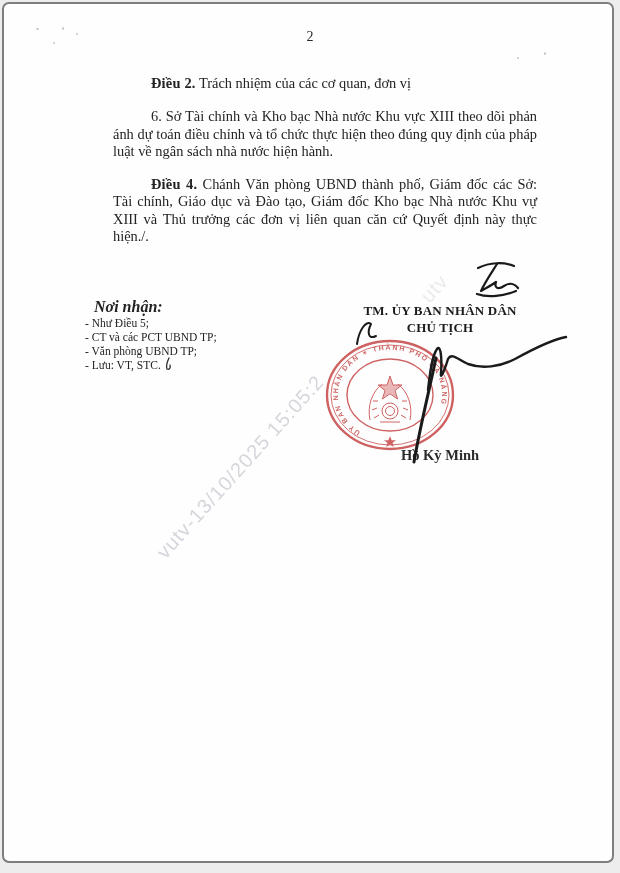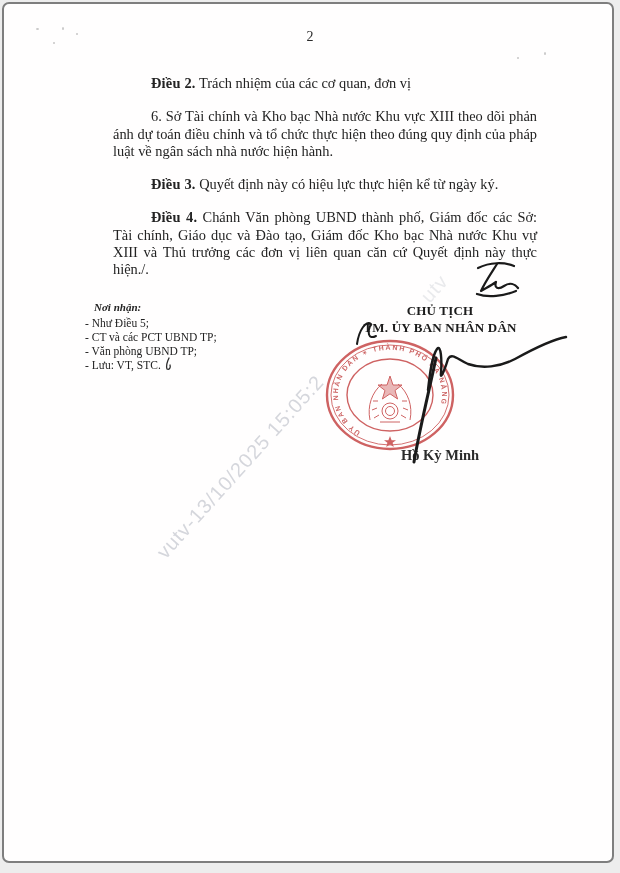--- a/index.html
+++ b/index.html
@@ -38,21 +38,21 @@
   .content p{margin:16px;text-indent:38px;}
   .content p.m1{margin-top:5px;}
   .content p.m2{margin-top:6px;}
   .content p.m3{margin-top:2px;}
   .content b{letter-spacing:.2px;}
   .recipients{
     position:absolute;left:85px;top:300px;z-index:3;
     font-size:11.5px;line-height:14px;color:#232323;
   }
   .recipients-title{
-    font-weight:bold;font-style:italic;font-size:11px;
+    font-weight:bold;font-style:italic;font-size:16px;
     margin-left:9px;margin-bottom:2px;
   }
   .sig-head{
     position:absolute;left:340px;top:303px;width:200px;
     text-align:center;z-index:3;
     font-weight:bold;font-size:13px;line-height:16.8px;color:#1c1c1c;
     letter-spacing:.2px;
   }
   .sig-head .faded{color:#4c4c4c;}
   .sig-name{
@@ -81,35 +81,34 @@
   <div class="speck" style="left:544px;top:52px;width:2px;height:3px;"></div>
 
   <div class="watermark">vutv-13/10/2025 15:05:2</div>
   <div class="watermark partial">utv</div>
 
   <div class="page-number">2</div>
 
   <div class="content">
     <p><b>Điều 2.</b><span> Trách nhiệm của các cơ quan, đơn vị</span></p>
     <p class="m2"><span>6. Sở Tài chính và Kho bạc Nhà nước Khu vực XIII theo dõi phản ánh dự toán điều chỉnh và tổ chức thực hiện theo đúng quy định của pháp luật về ngân sách nhà nước hiện hành.</span></p>
-    <p class="m3"><b>Điều 3.</b><span> Quyết định này có hiệu lực thực hiện kể từ ngày ký.</span></p>
     <p class="m2"><b>Điều 4.</b><span> Chánh Văn phòng UBND thành phố, Giám đốc các Sở: Tài chính, Giáo dục và Đào tạo, Giám đốc Kho bạc Nhà nước Khu vự XIII và Thủ trưởng các đơn vị liên quan căn cứ Quyết định này thực hiện./.</span></p>
   </div>
 
   <div class="recipients">
     <div class="recipients-title">Nơi nhận:</div>
     <div>- Như Điều 5;</div>
     <div>- CT và các PCT UBND TP;</div>
     <div>- Văn phòng UBND TP;</div>
     <div>- Lưu: VT, STC.</div>
   </div>
 
   <div class="sig-head">
+    <div>TM. ỦY BAN NHÂN DÂN</div>
     <div>CHỦ TỊCH</div>
-    <div>TM. ỦY BAN NHÂN DÂN</div>
   </div>
 
   <div class="sig-name">Hồ Kỳ Minh</div>
 
   <svg class="seal-svg" width="136" height="116" viewBox="0 0 136 116">
     <g stroke="#c44040" fill="none">
       <ellipse cx="68" cy="57" rx="63" ry="54" stroke-width="2.4"></ellipse>
       <ellipse cx="68" cy="57" rx="59" ry="50" stroke-width="0.9"></ellipse>
       <ellipse cx="68" cy="57" rx="43" ry="36" stroke-width="1.4"></ellipse>
       <path id="rimpath" d="M 38.6 93.9 A 52 45 0 1 1 97.4 93.9" stroke="none"></path>

